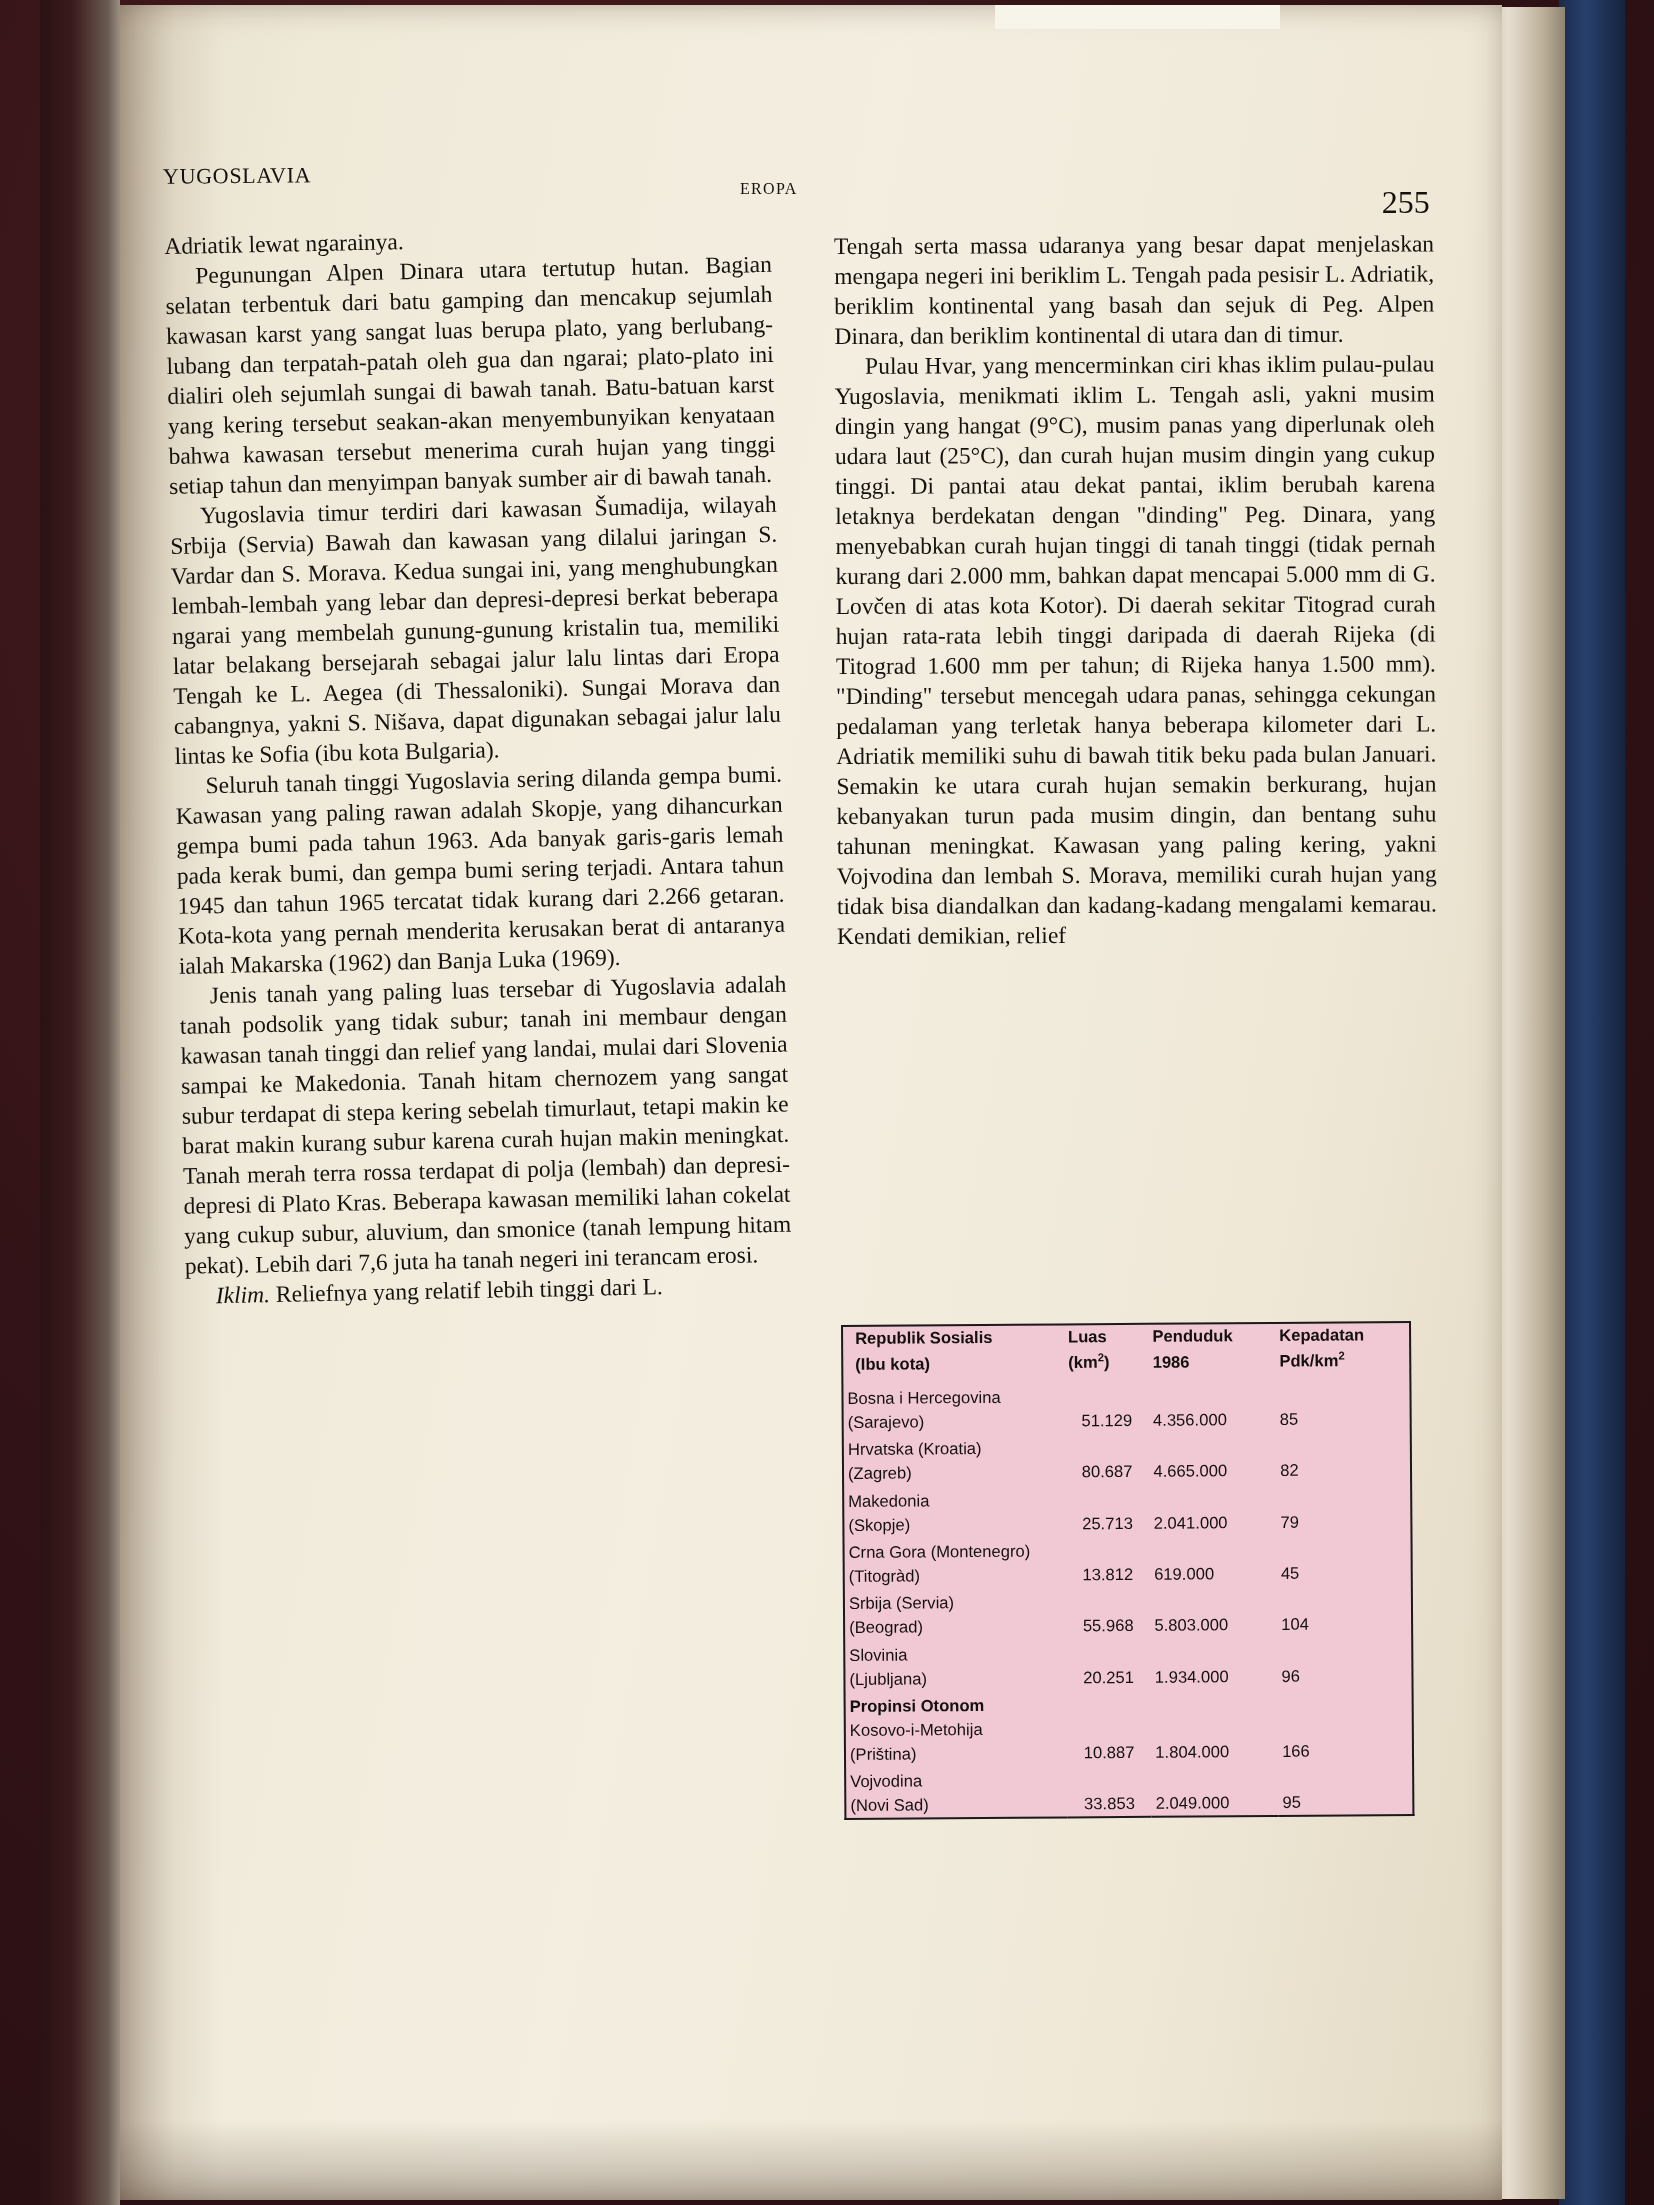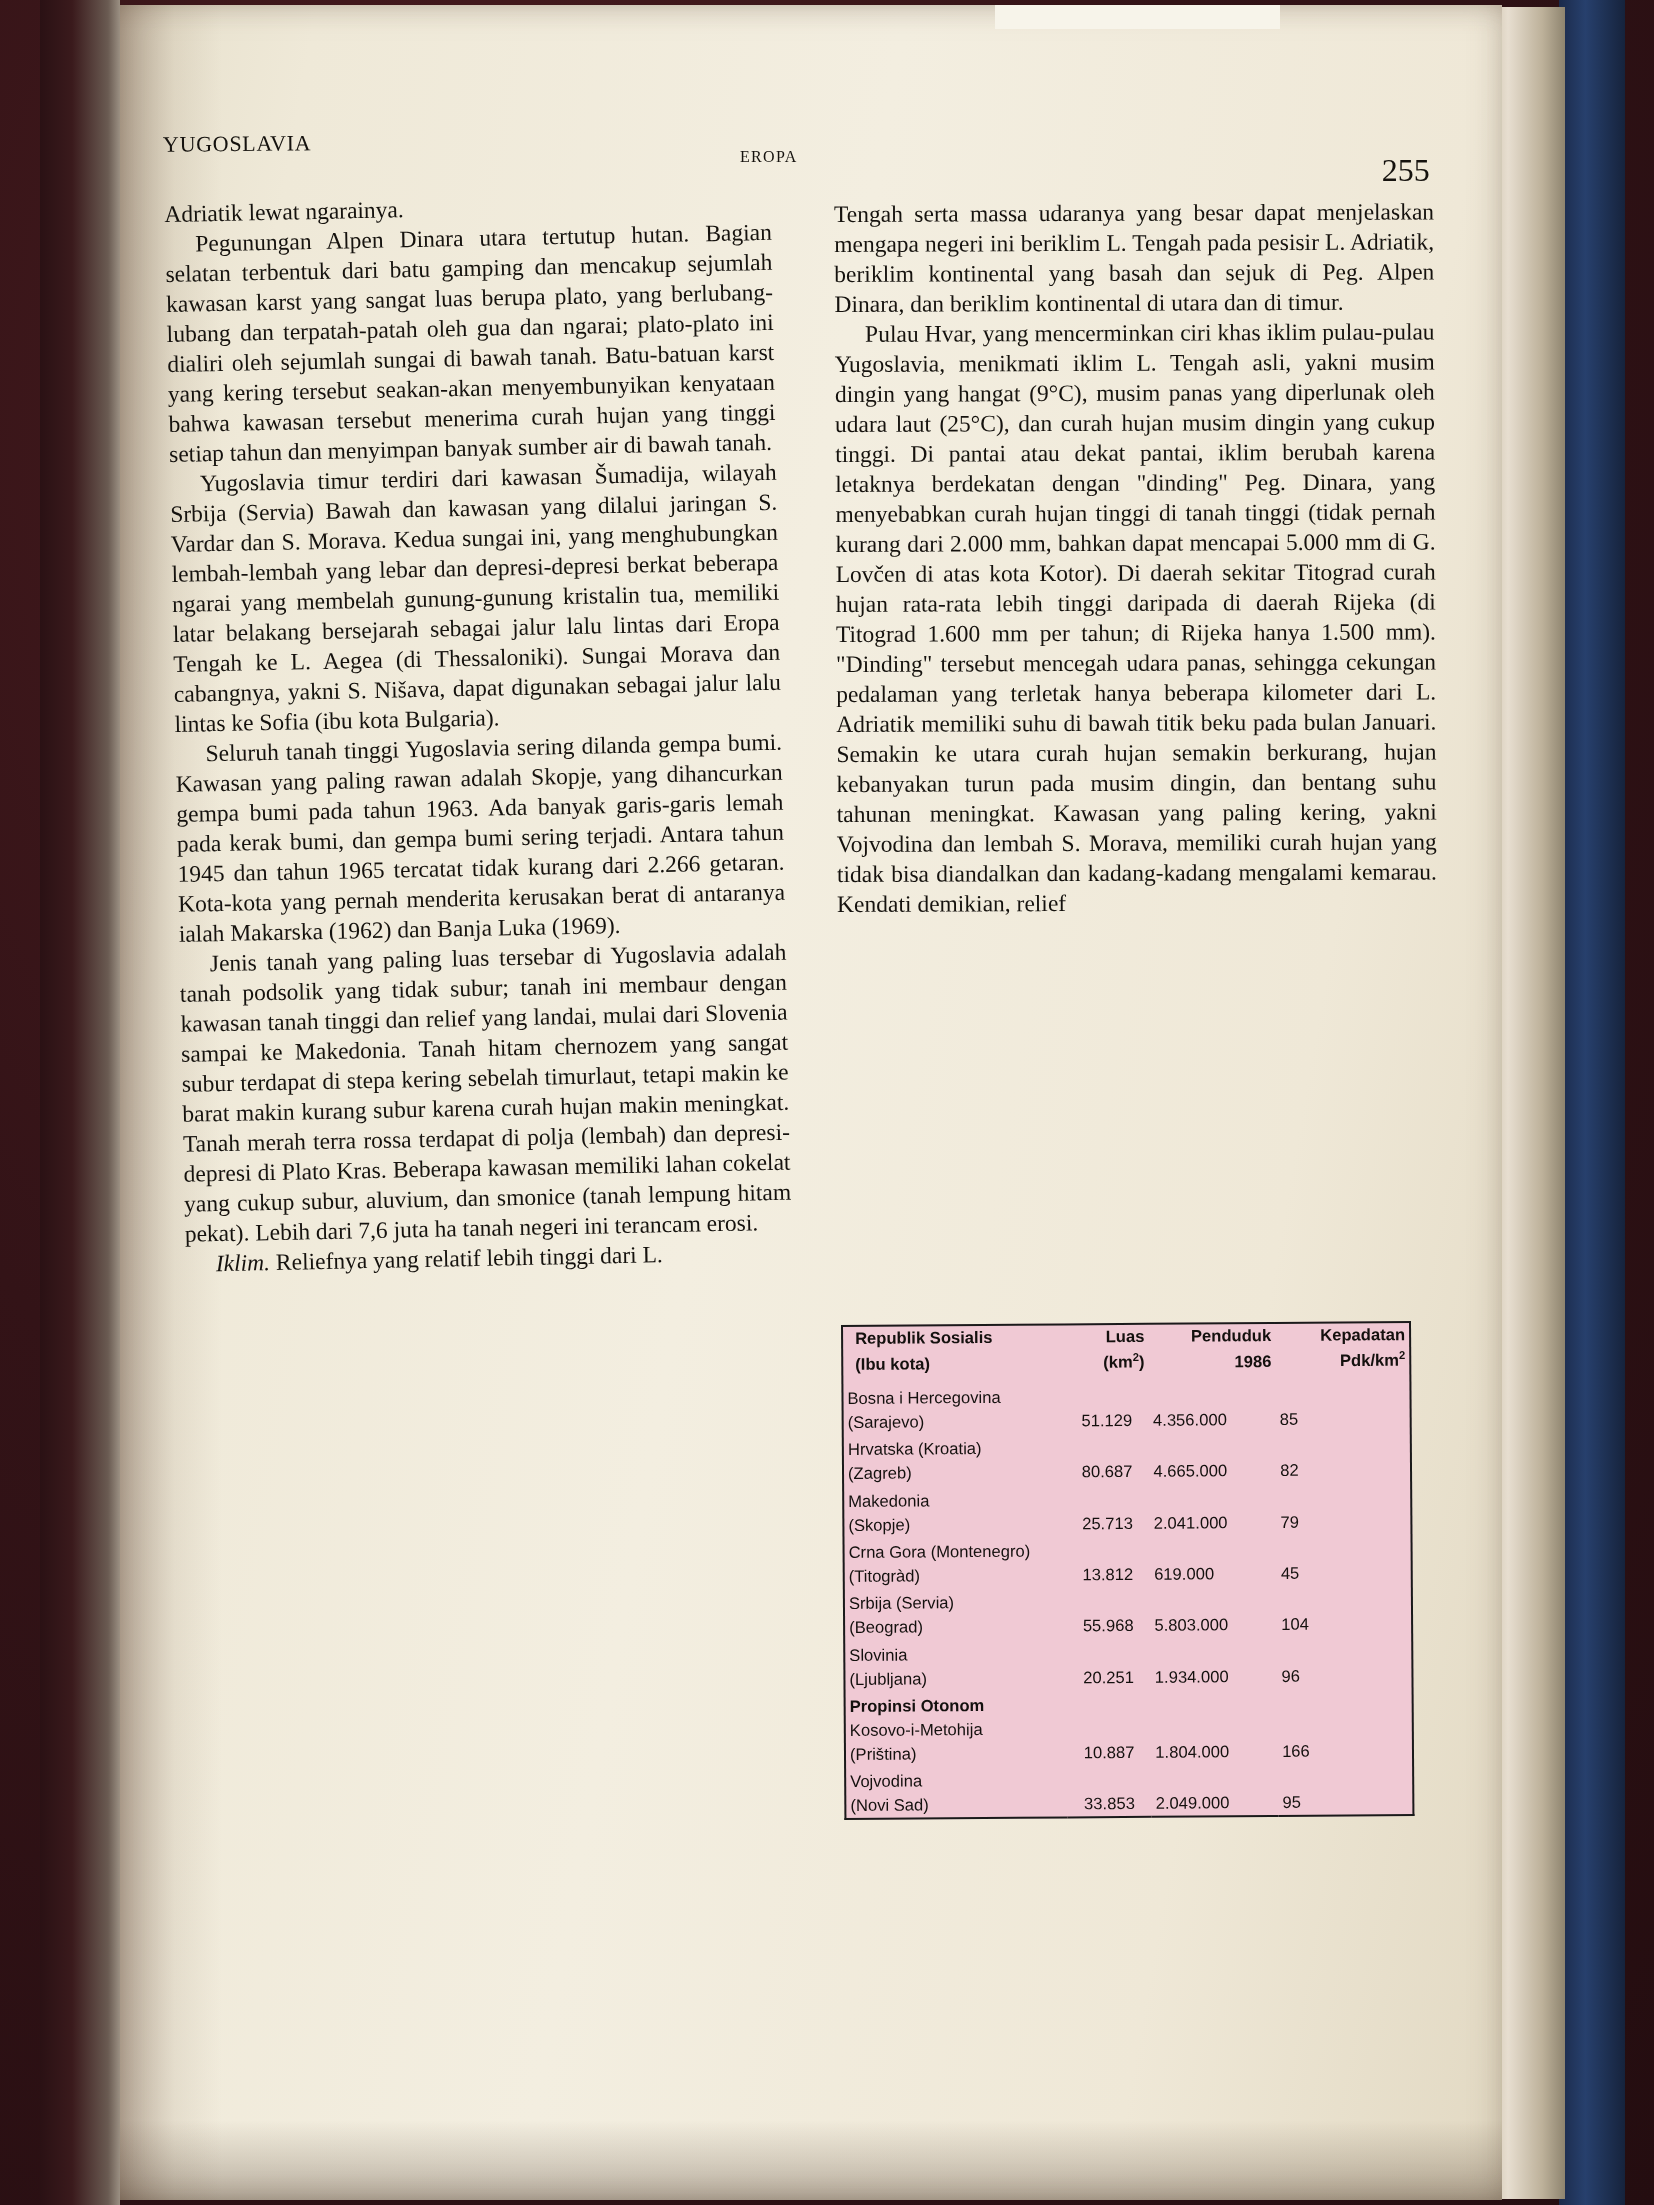--- a/index.html
+++ b/index.html
@@ -98,20 +98,21 @@
     top: 119px;
     width: 1287px;
     color: #15120e;
   }
 
   
   .running-head {
     position: relative;
     height: 46px;
     font-size: 22.6px;
+    margin-top: 32px;
   }
   .rh-left {
     position: absolute;
     left: 6.6px;
     top: 6.6px;
     letter-spacing: 0.7px;
     font-size: 22px;
     transform: rotate(-0.6deg);
   }
   .rh-center {
@@ -174,21 +175,21 @@
     font-family: "Liberation Sans", sans-serif;
     font-size: 16.6px;
     color: #14100e;
   }
   table.stats td, table.stats th {
     padding: 2px 4px;
     vertical-align: bottom;
   }
   thead th {
     font-weight: bold;
-    text-align: right;
+    text-align: left;
     font-size: 16.6px;
     padding-top: 10.6px;
   }
   thead th.left { text-align: left; padding-left: 12px; }
   thead tr.second th { padding-bottom: 9.3px; }
   tbody tr.headrow td {
     padding-top: 5.3px;
   }
   td.name { text-align: left; padding-left: 12px; white-space: nowrap; }
   td.sub  { text-align: left; padding-left: 32px; white-space: nowrap; }

